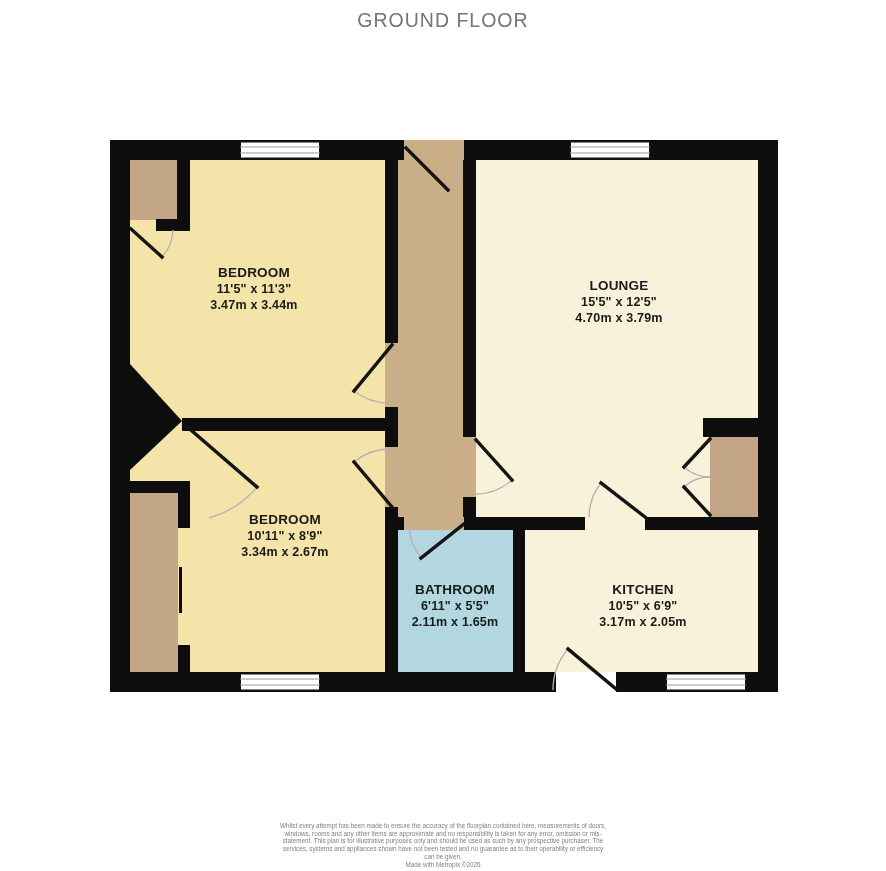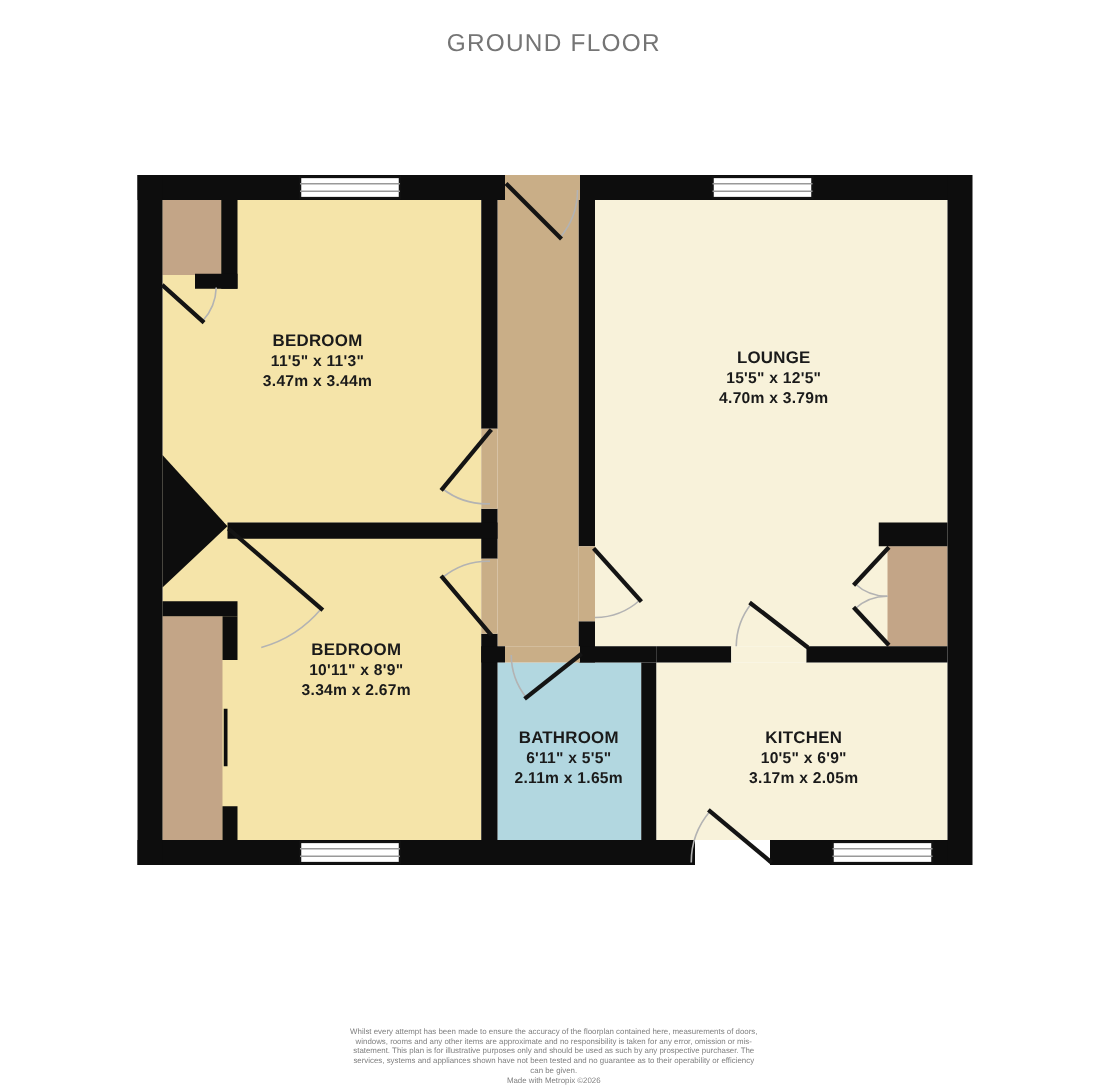--- a/index.html
+++ b/index.html
@@ -1,17 +1,17 @@
 <!DOCTYPE html>
 <html><head>
 <meta charset="utf-8">
 <style>
   html,body{margin:0;padding:0;background:#ffffff;}
   body{width:886px;height:871px;position:relative;font-family:"Liberation Sans",sans-serif;overflow:hidden;}
-  .page-title{position:absolute;top:24px;left:0;width:886px;text-align:center;
+  .page-title{position:absolute;top:9px;left:0;width:886px;text-align:center;
     font-size:19.5px;font-weight:400;letter-spacing:1px;}
   svg.plan{position:absolute;top:0;left:0;}
   .room-name{font-size:13.5px;font-weight:bold;letter-spacing:.2px;}
   .room-dim{font-size:12.5px;font-weight:bold;letter-spacing:.2px;}
   .footer{position:absolute;top:822px;left:278px;width:330px;text-align:center;
     font-size:6.3px;line-height:1.22;}
   .footer .credit{margin-top:1px;}
 </style>
 </head>
 <body>

